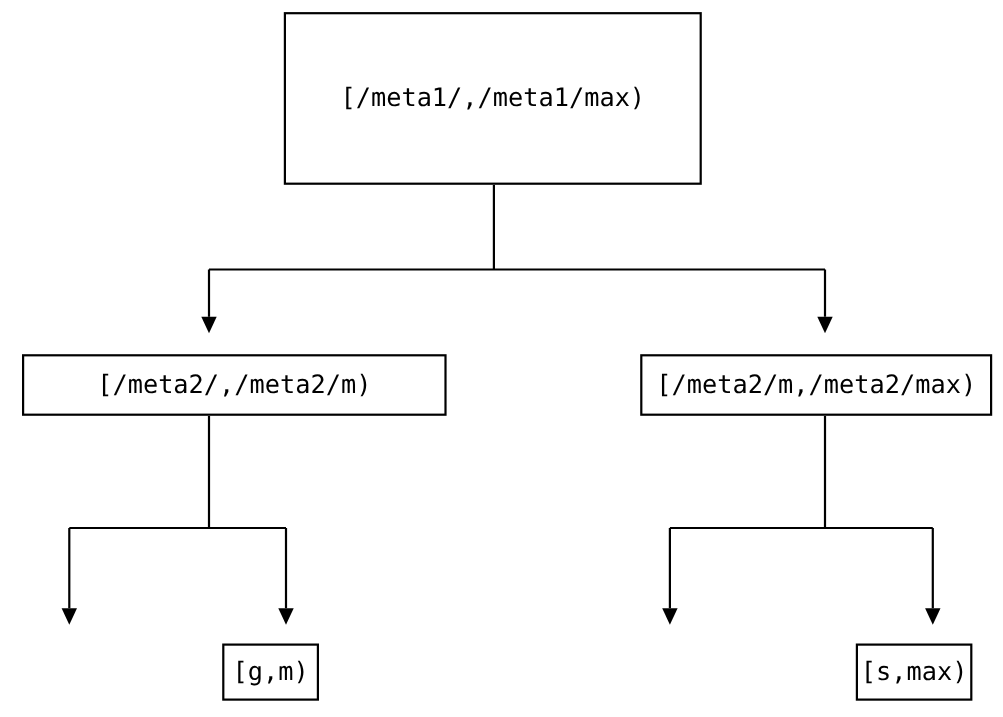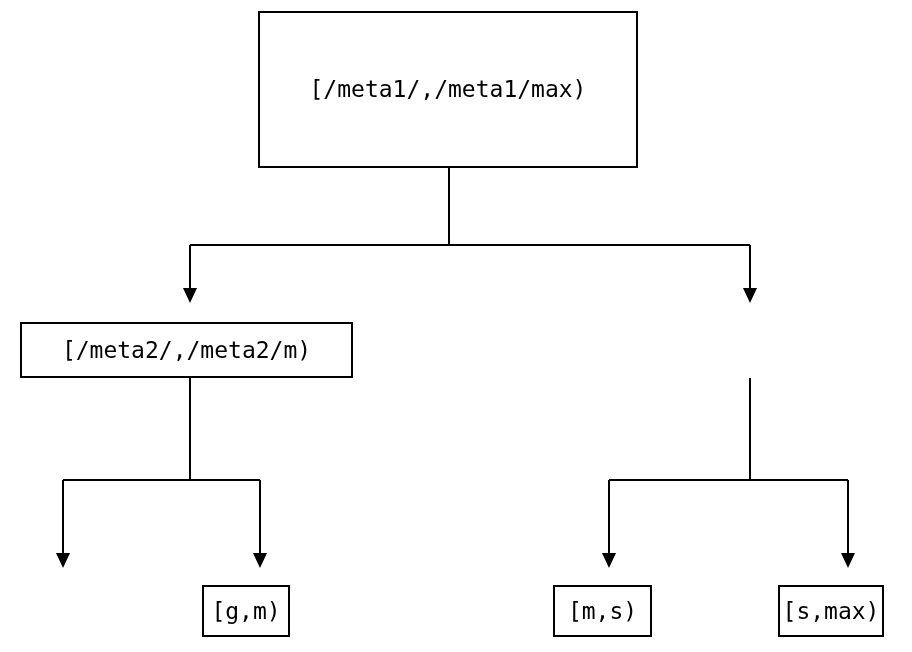--- a/index.html
+++ b/index.html
@@ -33,21 +33,21 @@
     align-items: center;
     justify-content: center;
   }
   .node .label {
     font-size: 23px;
     line-height: 1;
     white-space: nowrap;
   }
   
   #node-root      { left: 258px; top: 11px;  width: 380px; height: 157px; }
-  #node-left      { left: 20px;  top: 322px; width: 333px; height: 56px; }
+  #node-left      { left: 20px;  top: 322px; width: 386px; height: 56px; }
   #node-right     { left: 582px; top: 322px; width: 320px; height: 56px; }
   #node-leaf-ag   { left: 8px;   top: 585px; width: 98px;  height: 52px; }
   #node-leaf-gm   { left: 202px; top: 585px; width: 88px;  height: 52px; }
   #node-leaf-ms   { left: 553px; top: 585px; width: 99px;  height: 52px; }
   #node-leaf-smax { left: 778px; top: 585px; width: 106px; height: 52px; }
 </style>
 </head>
 <body>
 
 <div id="canvas">
@@ -83,27 +83,27 @@
   </svg>
 
   <div class="node" id="node-root">
     <span class="label">[/meta1/,/meta1/max)</span>
   </div>
 
   <div class="node" id="node-left">
     <span class="label">[/meta2/,/meta2/m)</span>
   </div>
 
+  <div class="node" id="node-right">
+    <span class="label">[/meta2/m,/meta2/max)</span>
+  </div>
 
 
   <div class="node" id="node-leaf-gm">
     <span class="label">[g,m)</span>
   </div>
 
-  <div class="node" id="node-leaf-ms">
-    <span class="label">[m,s)</span>
-  </div>
 
   <div class="node" id="node-leaf-smax">
     <span class="label">[s,max)</span>
   </div>
 
 </div>
 
 </body></html>

